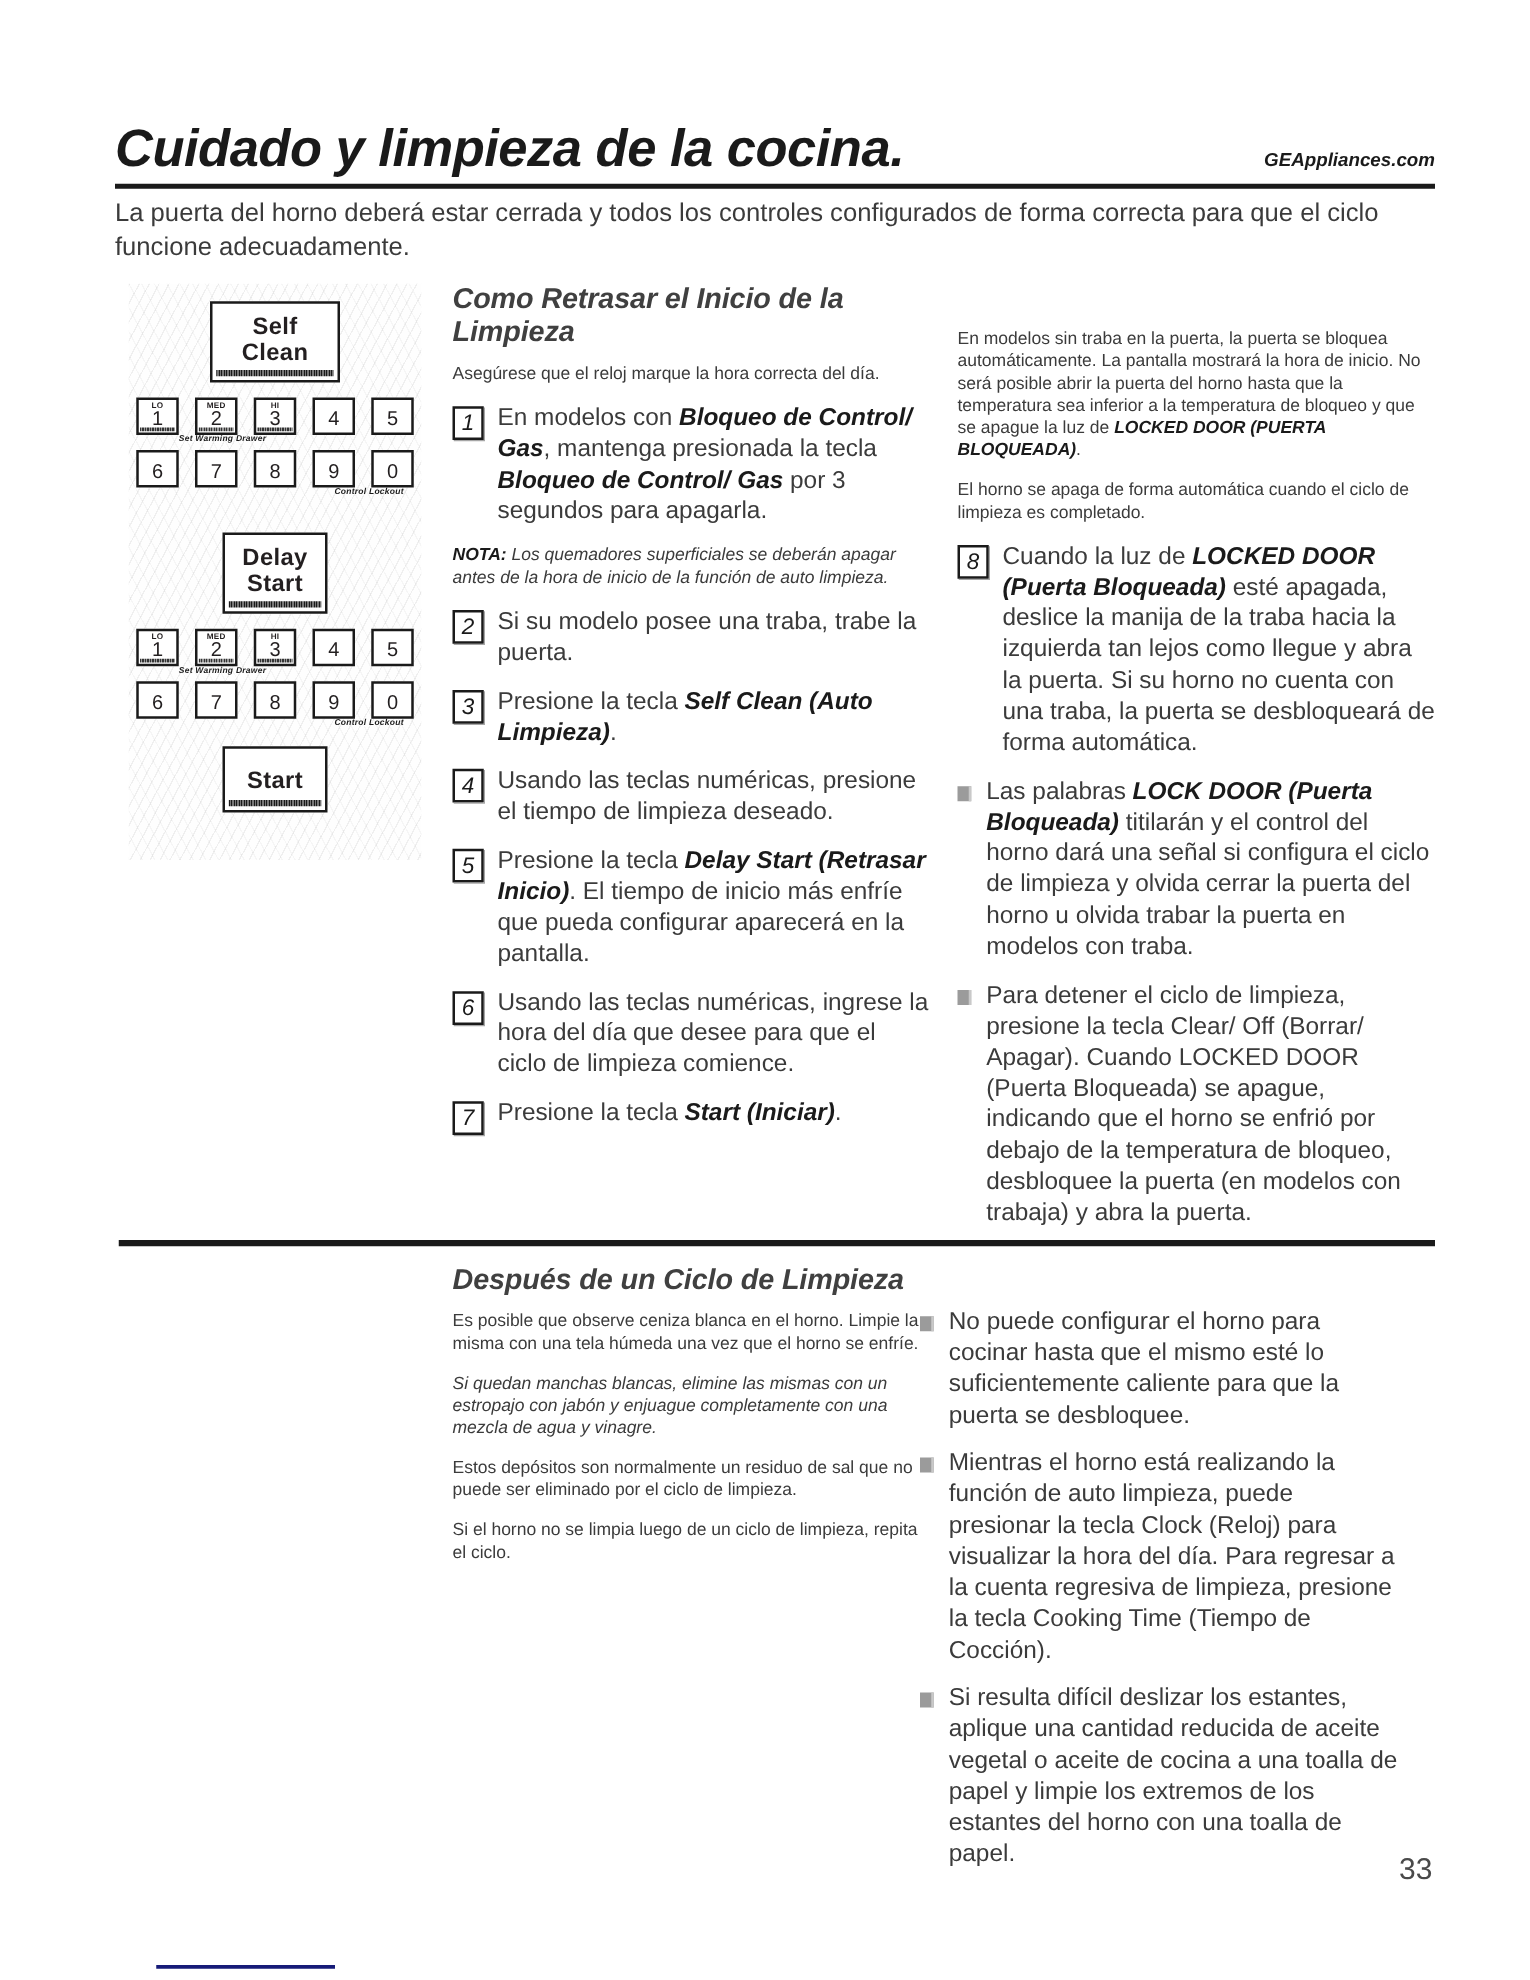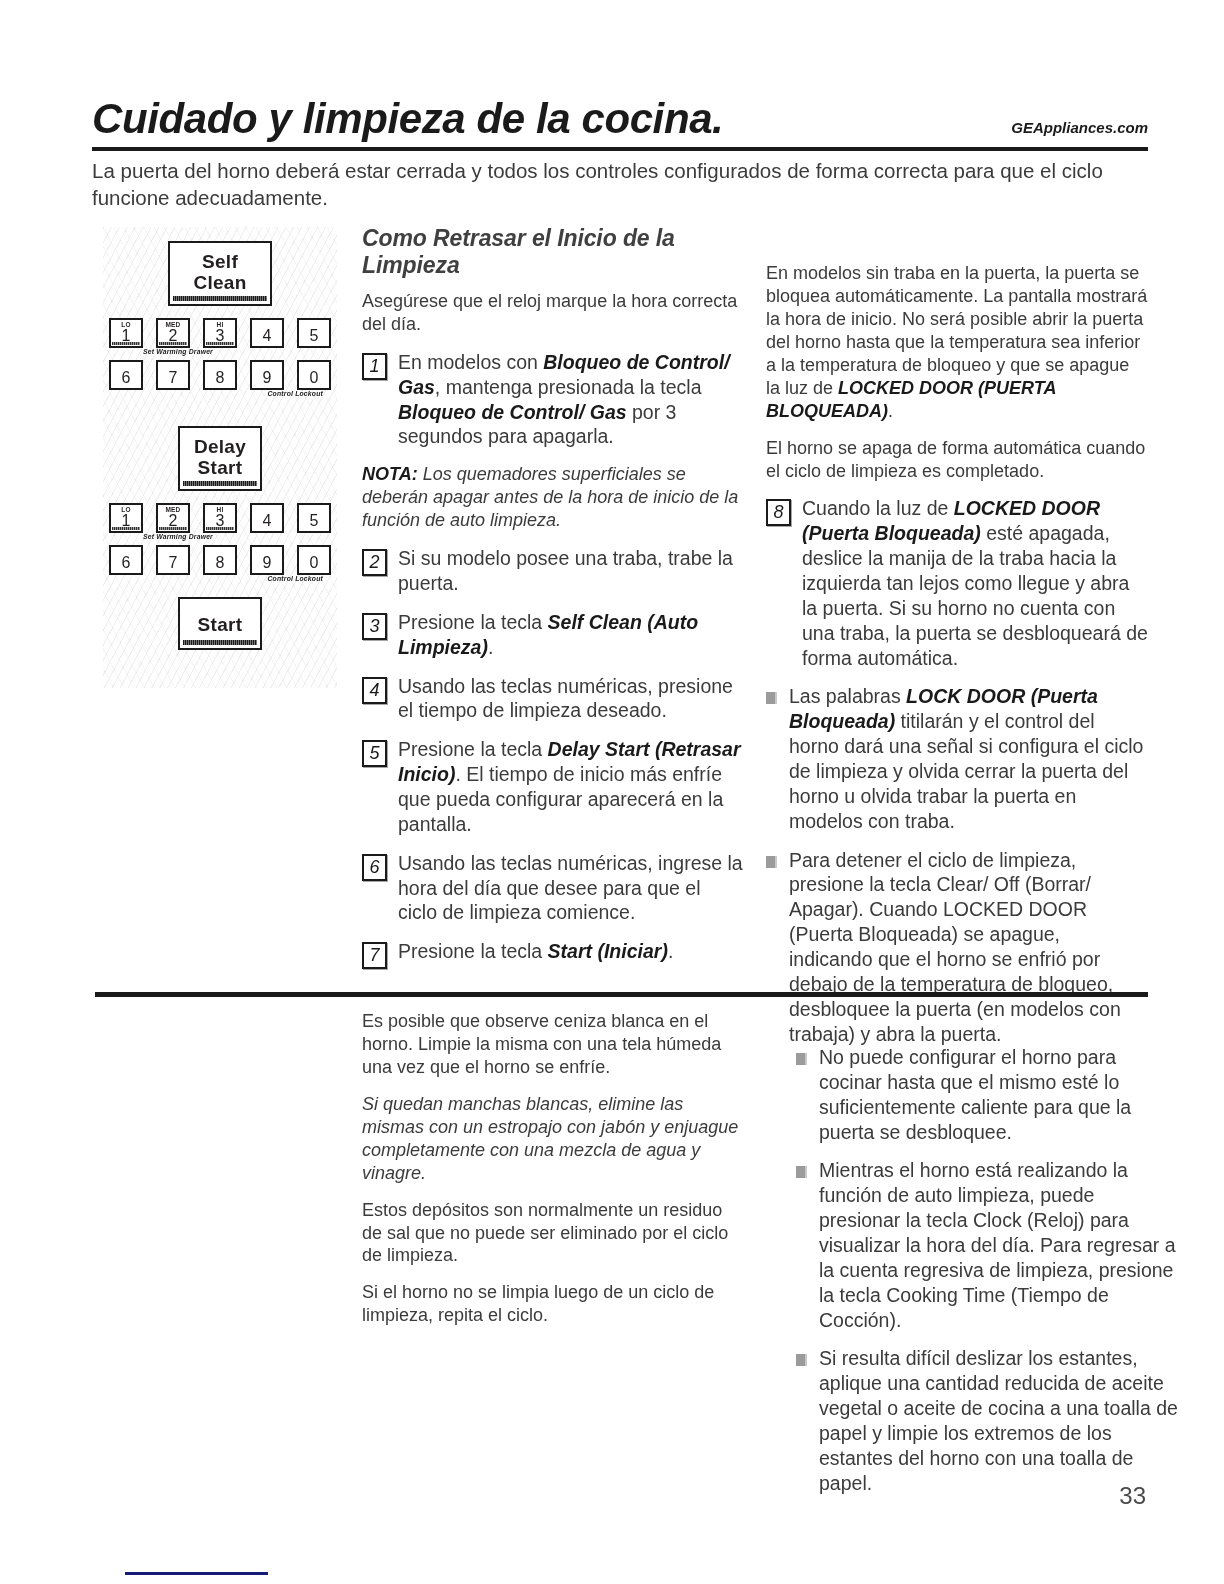--- a/index.html
+++ b/index.html
@@ -137,21 +137,21 @@
 
   .sec-title {
     font-size: 23px;
     font-weight: 700;
     font-style: italic;
     color: #404040;
     letter-spacing: -0.1px;
     margin-bottom: 11px;
   }
   p.body {
-    font-size: 18px;
+    font-size: 14px;
     line-height: 1.275;
     margin: 0 0 14px 0;
     color: #3b3b3b;
   }
   p.body.ital { font-style: italic; }
   .bi { font-weight: 700; font-style: italic; color: #1a1a1a; }
 
   
   .step {
     display: flex;
@@ -201,21 +201,21 @@
 
   
   .divider {
     position: absolute;
     left: 95px; top: 992px;
     width: 1053px; height: 5px;
     background: #1a1a1a;
   }
 
   .lower-mid { position: absolute; left: 362px; top: 1010px; width: 382px; }
-  .lower-right { position: absolute; left: 796px; top: 1045px; width: 382px; }
+  .lower-right { position: absolute; left: 736px; top: 1045px; width: 382px; }
 
   
   .page-num {
     position: absolute;
     right: 78px; top: 1482px;
     font-size: 24px;
     color: #4a4a4a;
   }
   .footer-mark {
     position: absolute;
@@ -415,20 +415,21 @@
 
     <div class="bullet">
       <span class="bullet-sq"></span>
       <div class="bullet-txt">Para detener el ciclo de limpieza, presione la tecla Clear/ Off (Borrar/ Apagar). Cuando LOCKED DOOR (Puerta Bloqueada) se apague, indicando que el horno se enfrió por debajo de la temperatura de bloqueo, desbloquee la puerta (en modelos con trabaja) y abra la puerta.</div>
     </div>
   </div>
 
   <div class="divider"></div>
 
   <div class="lower-mid">
+    <div class="sec-title">Después de un Ciclo de Limpieza</div>
     <p class="body">Es posible que observe ceniza blanca en el horno. Limpie la misma con una tela húmeda una vez que el horno se enfríe.</p>
     <p class="body ital">Si quedan manchas blancas, elimine las mismas con un estropajo con jabón y enjuague completamente con una mezcla de agua y vinagre.</p>
     <p class="body">Estos depósitos son normalmente un residuo de sal que no puede ser eliminado por el ciclo de limpieza.</p>
     <p class="body">Si el horno no se limpia luego de un ciclo de limpieza, repita el ciclo.</p>
   </div>
 
   <div class="lower-right">
     <div class="bullet">
       <span class="bullet-sq"></span>
       <div class="bullet-txt">No puede configurar el horno para cocinar hasta que el mismo esté lo suficientemente caliente para que la puerta se desbloquee.</div>

